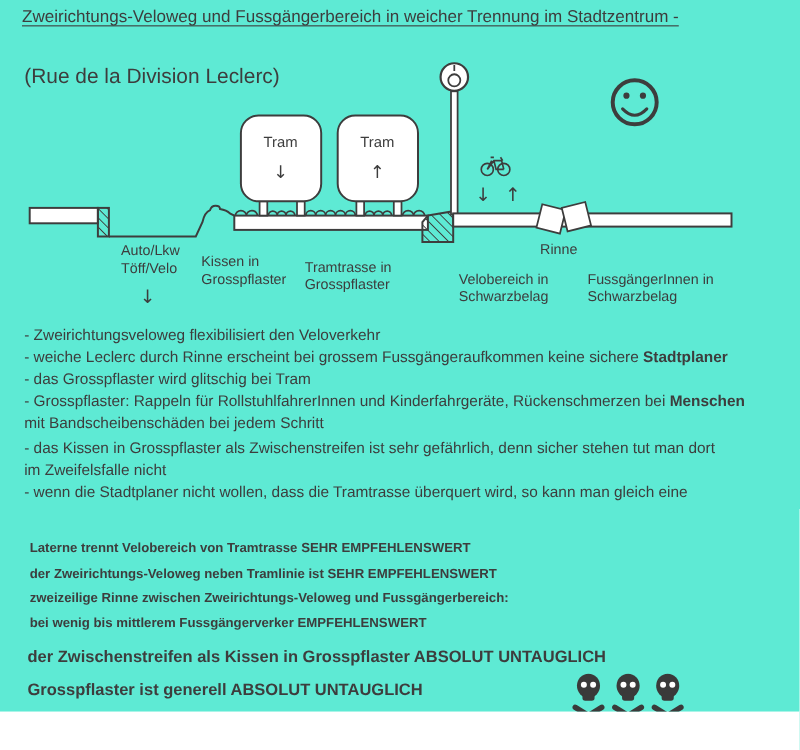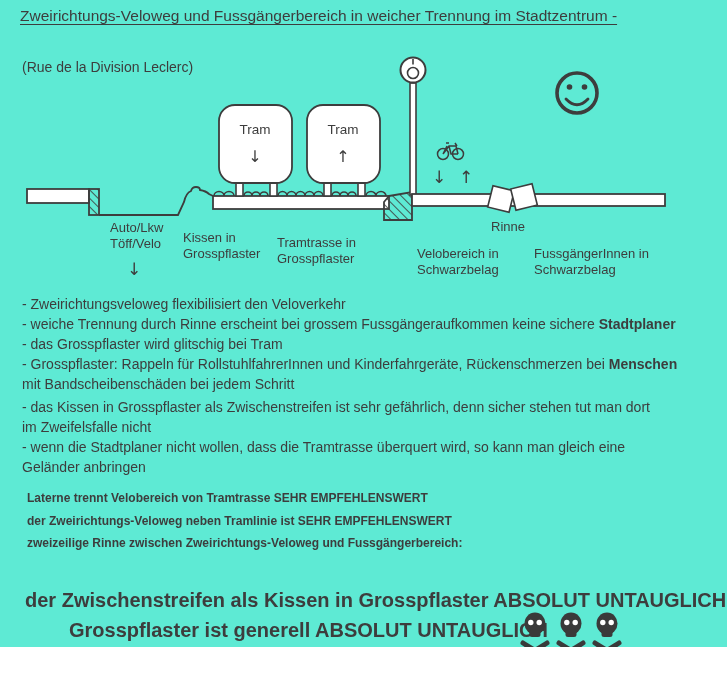--- a/index.html
+++ b/index.html
@@ -5,25 +5,25 @@
   html,body{margin:0;padding:0;background:#ffffff;}
   .page{
     position:relative;width:727px;height:647px;background:#5eead4;overflow:hidden;
     font-family:"Liberation Sans",sans-serif;color:#3d3d3d;
   }
   .abs{position:absolute;}
   .title-line{
     display:block;font-size:15.5px;line-height:21px;white-space:nowrap;
     text-decoration:underline;text-underline-offset:3px;
   }
-  .street{font-size:14px;white-space:nowrap;}
+  .street{font-size:19px;white-space:nowrap;}
   .note-line{font-size:14px;line-height:20px;white-space:nowrap;}
   .note-line b{font-weight:bold;}
   .reco-line{font-size:12px;font-weight:bold;line-height:22.5px;white-space:nowrap;}
-  .verdict-line{font-size:20px;font-weight:bold;white-space:nowrap;}
+  .verdict-line{font-size:15px;font-weight:bold;white-space:nowrap;}
   svg text{font-family:"Liberation Sans",sans-serif;font-size:13px;fill:#3d3d3d;}
   svg text.arrow{font-family:"DejaVu Sans",sans-serif;font-size:16px;}
   svg text.arrow-big{font-family:"DejaVu Sans",sans-serif;font-size:17px;}
   .bottom-rule{height:2px;background:#b9b9b9;}
 </style>
 </head>
 <body>
 
 <div class="page">
 
@@ -104,41 +104,41 @@
     <text x="277" y="213">Grosspflaster</text>
     <text x="491" y="181">Rinne</text>
     <text x="417" y="208">Velobereich in</text>
     <text x="417" y="224">Schwarzbelag</text>
     <text x="534" y="208">FussgängerInnen in</text>
     <text x="534" y="224">Schwarzbelag</text>
   </svg>
 
   <div class="abs" style="left:22px;top:294px;">
     <div class="note-line"><span>- Zweirichtungsveloweg flexibilisiert den Veloverkehr</span><b></b></div>
-    <div class="note-line"><span>- weiche Trennung durch Rinne erscheint bei grossem Fussgängeraufkommen keine sichere </span><b>Stadtplaner</b></div>
+    <div class="note-line"><span>- weiche Leclerc durch Rinne erscheint bei grossem Fussgängeraufkommen keine sichere </span><b>Stadtplaner</b></div>
     <div class="note-line"><span>- das Grosspflaster wird glitschig bei Tram</span><b></b></div>
     <div class="note-line"><span>- Grosspflaster: Rappeln für RollstuhlfahrerInnen und Kinderfahrgeräte, Rückenschmerzen bei </span><b>Menschen</b></div>
     <div class="note-line"><span>mit Bandscheibenschäden bei jedem Schritt</span><b></b></div>
   </div>
 
   <div class="abs" style="left:22px;top:397px;">
     <div class="note-line">- das Kissen in Grosspflaster als Zwischenstreifen ist sehr gefährlich, denn sicher stehen tut man dort</div>
     <div class="note-line">im Zweifelsfalle nicht</div>
     <div class="note-line">- wenn die Stadtplaner nicht wollen, dass die Tramtrasse überquert wird, so kann man gleich eine</div>
-    <div class="note-line">Geländer anbringen</div>
   </div>
 
   <div class="abs" style="left:27px;top:487px;">
     <div class="reco-line">Laterne trennt Velobereich von Tramtrasse SEHR EMPFEHLENSWERT</div>
     <div class="reco-line">der Zweirichtungs-Veloweg neben Tramlinie ist SEHR EMPFEHLENSWERT</div>
     <div class="reco-line">zweizeilige Rinne zwischen Zweirichtungs-Veloweg und Fussgängerbereich:</div>
+    <div class="reco-line">bei wenig bis mittlerem Fussgängerverker EMPFEHLENSWERT</div>
   </div>
 
   <div class="abs verdict-line" style="left:25px;top:589px;">der Zwischenstreifen als Kissen in Grosspflaster ABSOLUT UNTAUGLICH</div>
-  <div class="abs verdict-line" style="left:25px;top:619px;margin-left:44px;">Grosspflaster ist generell ABSOLUT UNTAUGLICH</div>
+  <div class="abs verdict-line" style="left:25px;top:619px;">Grosspflaster ist generell ABSOLUT UNTAUGLICH</div>
 
   <svg class="abs" style="left:518px;top:612px;" width="115" height="50" viewBox="0 0 115 50">
     <g>
       <ellipse cx="17" cy="11.5" rx="10.5" ry="11" fill="#3a3a3a"></ellipse>
       <rect x="11.5" y="17.5" width="11" height="7.5" rx="2.5" fill="#3a3a3a"></rect>
       <circle cx="12.8" cy="10.5" r="2.7" fill="#ffffff"></circle>
       <circle cx="21.2" cy="10.5" r="2.7" fill="#ffffff"></circle>
       <path d="M5,31 L29,46 M29,31 L5,46" stroke="#3a3a3a" stroke-width="5" stroke-linecap="round"></path>
     </g>
     <g transform="translate(36,0)">

